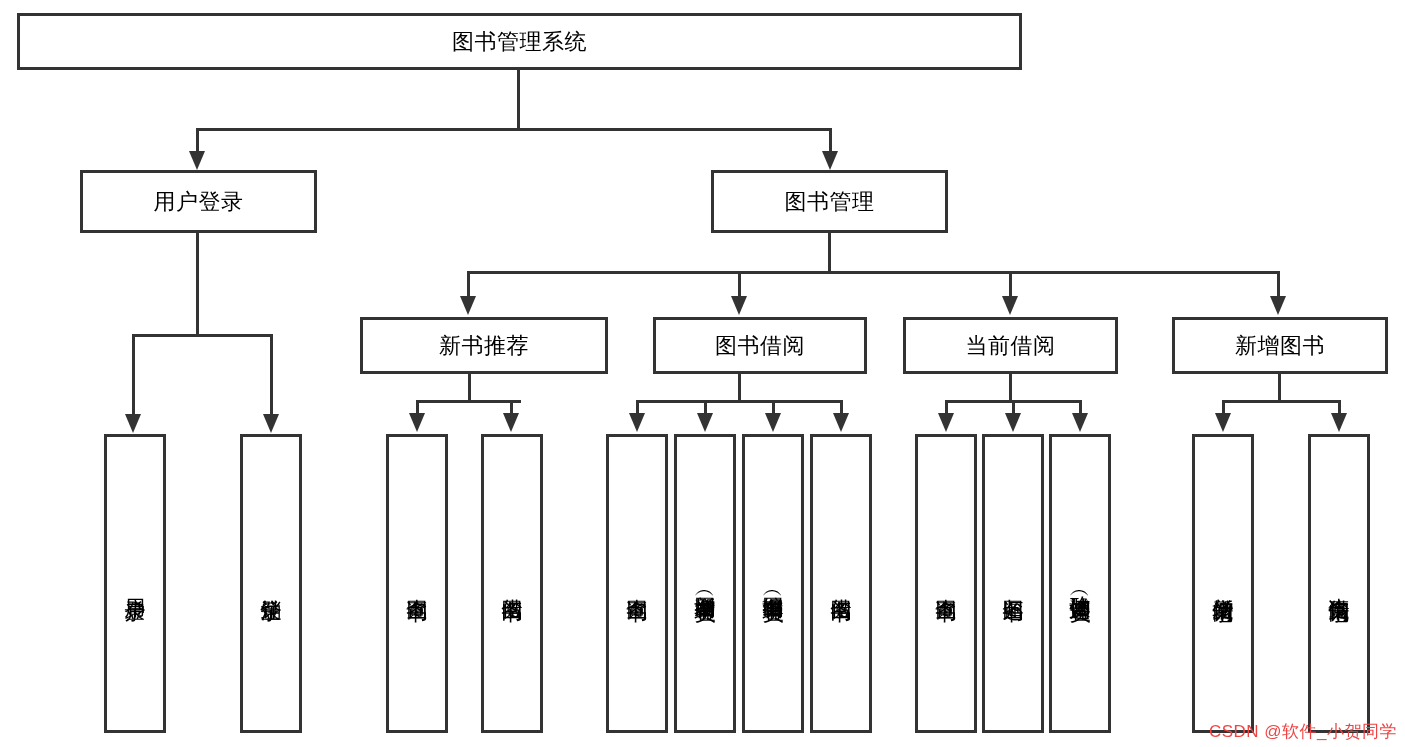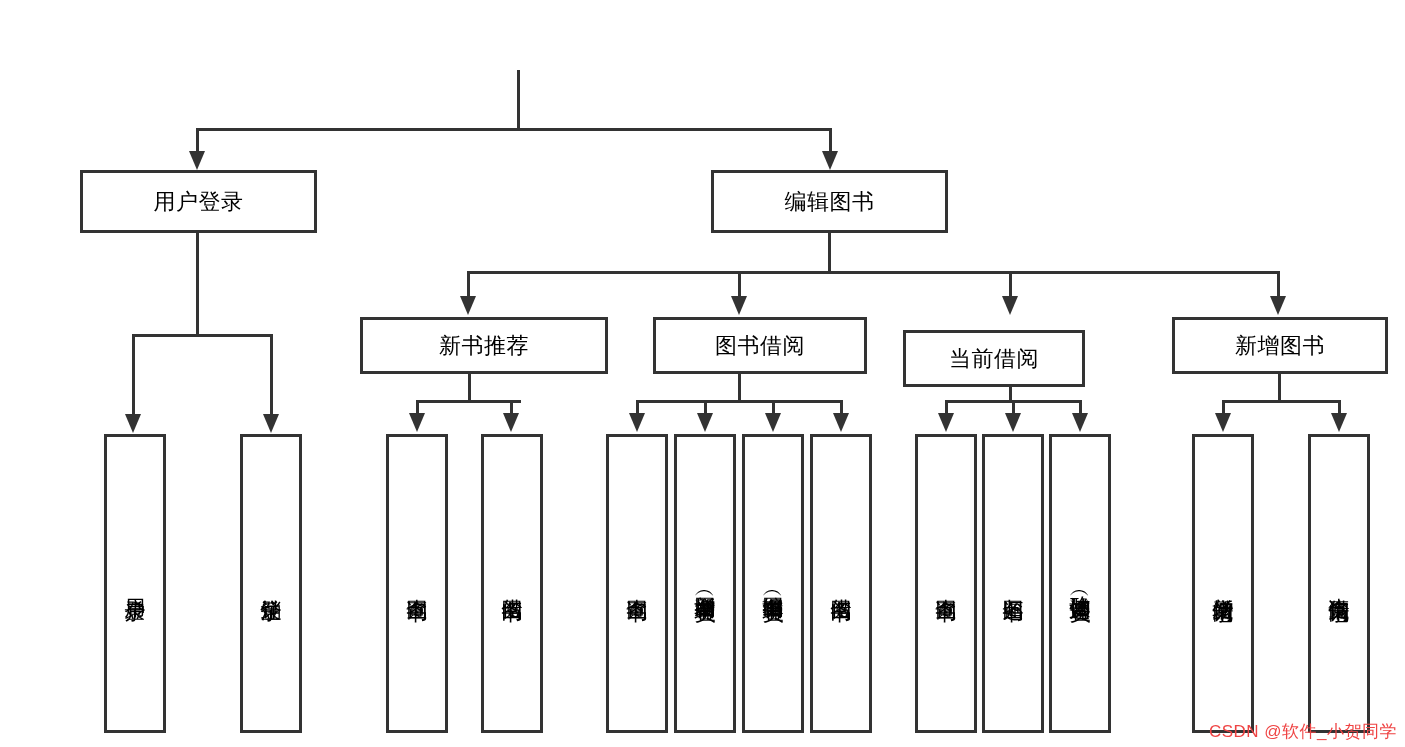--- a/index.html
+++ b/index.html
@@ -122,37 +122,40 @@
       <div class="edge v" style="left: 1079px; top: 400px; height: 13px;"></div>
       <div class="arrow" style="left: 1072px; top: 413px;"></div>
       <div class="edge v" style="left: 1278px; top: 374px; height: 27px;"></div>
       <div class="edge h" style="left: 1223px; top: 400px; width: 116px;"></div>
       <div class="edge v" style="left: 1222px; top: 400px; height: 13px;"></div>
       <div class="arrow" style="left: 1215px; top: 413px;"></div>
       <div class="edge v" style="left: 1338px; top: 400px; height: 13px;"></div>
       <div class="arrow" style="left: 1331px; top: 413px;"></div>
     </div>
 
+  <div class="node horiz" id="root-node" style="left: 17px; top: 13px; width: 1005px; height: 57px;">
+    <span>图书管理系统</span>
+  </div>
 
   <div id="level2-layer">
       <div class="node horiz" style="left: 80px; top: 170px; width: 237px; height: 63px;">
         <span>用户登录</span>
       </div>
       <div class="node horiz" style="left: 711px; top: 170px; width: 237px; height: 63px;">
-        <span>编辑图书</span>
+        <span>图书管理</span>
       </div>
     </div>
   <div id="level3-layer">
       <div class="node horiz" style="left: 360px; top: 317px; width: 248px; height: 57px;">
         <span>新书推荐</span>
       </div>
       <div class="node horiz" style="left: 633px; top: 317px; width: 214px; height: 57px; margin-left: 20px;">
         <span>图书借阅</span>
       </div>
-      <div class="node horiz" style="left: 903px; top: 317px; width: 182px; height: 57px; margin-top: 13px;">
+      <div class="node horiz" style="left: 903px; top: 317px; width: 215px; height: 57px;">
         <span>当前借阅</span>
       </div>
       <div class="node horiz" style="left: 1172px; top: 317px; width: 216px; height: 57px;">
         <span>新增图书</span>
       </div>
     </div>
   <div id="leaf-layer">
       <div class="node vert" style="left: 104px; top: 434px; width: 62px; height: 299px;">
         <span class="vtext">用户登录</span>
       </div>

